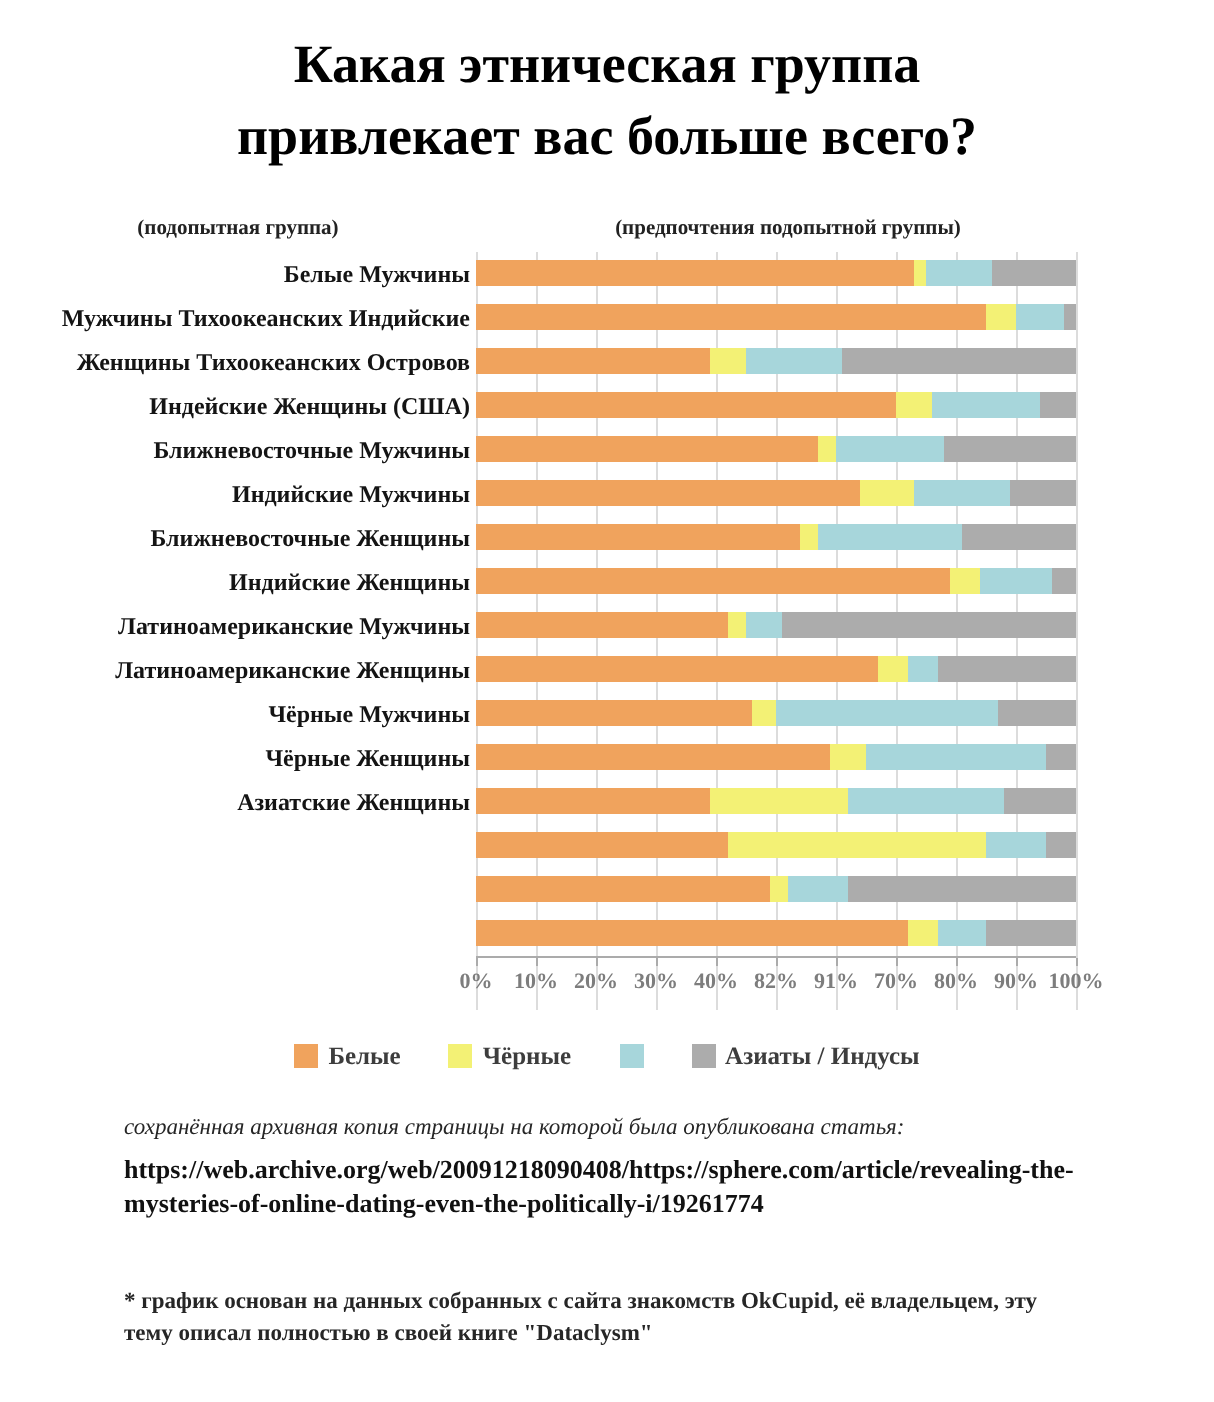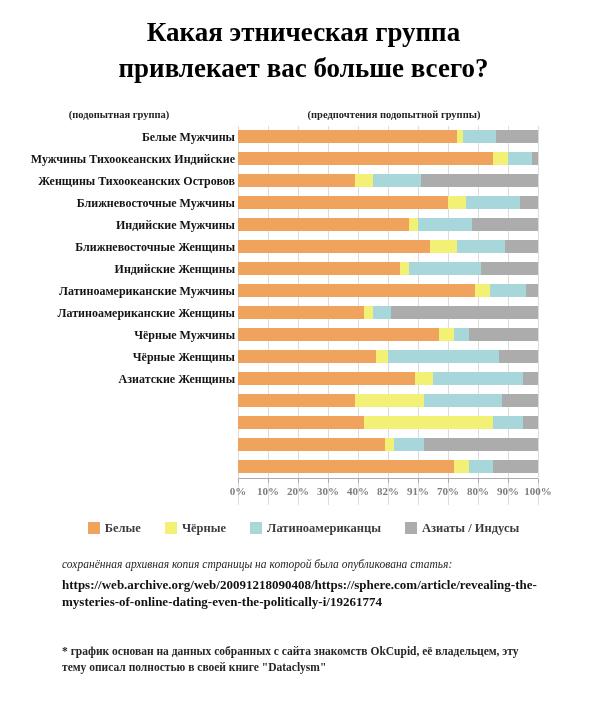--- a/index.html
+++ b/index.html
@@ -143,20 +143,21 @@
 <div class="captions-row">
   <div class="caption-left">(подопытная группа)</div>
   <div class="caption-right">(предпочтения подопытной группы)</div>
 </div>
 
 <div class="chart-body">
   <div class="labels-col">
       <div class="cat-label">Белые Мужчины</div>
       <div class="cat-label">Мужчины Тихоокеанских Индийские</div>
       <div class="cat-label">Женщины Тихоокеанских Островов</div>
+      <div class="cat-label">Индейские Женщины (США)</div>
       <div class="cat-label">Ближневосточные Мужчины</div>
       <div class="cat-label">Индийские Мужчины</div>
       <div class="cat-label">Ближневосточные Женщины</div>
       <div class="cat-label">Индийские Женщины</div>
       <div class="cat-label">Латиноамериканские Мужчины</div>
       <div class="cat-label">Латиноамериканские Женщины</div>
       <div class="cat-label">Чёрные Мужчины</div>
       <div class="cat-label">Чёрные Женщины</div>
       <div class="cat-label">Азиатские Женщины</div>
     </div>
@@ -335,21 +336,20 @@
     <div class="legend-item">
       <div class="swatch" style="background: rgb(240, 163, 93);"></div>
       <div class="legend-label">Белые</div>
     </div>
     <div class="legend-item">
       <div class="swatch" style="background: rgb(243, 241, 117);"></div>
       <div class="legend-label">Чёрные</div>
     </div>
     <div class="legend-item">
       <div class="swatch" style="background: rgb(167, 214, 219);"></div>
-      <div class="legend-label">Латиноамериканцы</div>
     </div>
     <div class="legend-item">
       <div class="swatch" style="background: rgb(172, 172, 172);"></div>
       <div class="legend-label">Азиаты / Индусы</div>
     </div>
   </div>
 
 <div class="footer">
   <div class="archive-caption">сохранённая архивная копия страницы на которой была опубликована статья:</div>
   <div class="archive-url">https://web.archive.org/web/20091218090408/https://sphere.com/article/revealing-the-mysteries-of-online-dating-even-the-politically-i/19261774</div>

